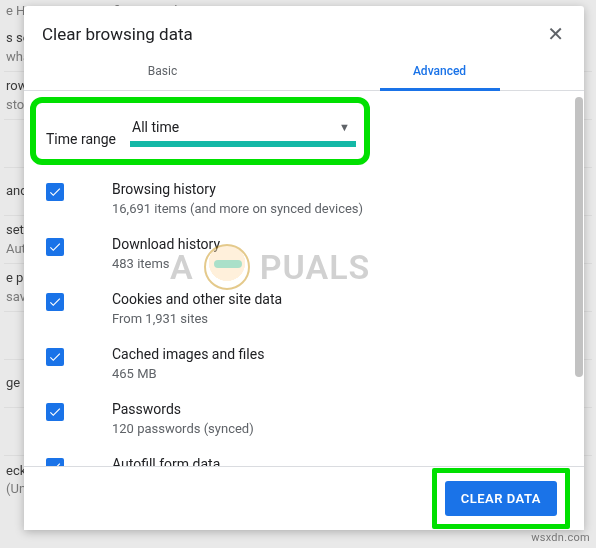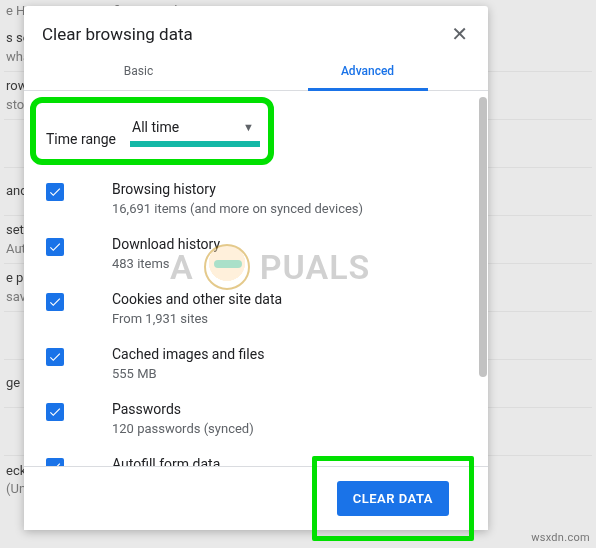--- a/index.html
+++ b/index.html
@@ -39,21 +39,21 @@
     height:24px;align-items:flex-start;padding-top:2px;
     border-bottom:0;
   }
   .bg .two{flex-direction:column;align-items:flex-start;justify-content:center;}
   .bg .two span:first-child{color:#3b3b3b;}
 
   
   .dialog{
     position:absolute;
     left:24px; top:6px;
-    width:464px;
+    width:560px;
     height:524px;
     background:#fff;
     border-radius:3px;
     box-shadow:0 2px 10px rgba(0,0,0,.25);
     display:flex;flex-direction:column;
   }
   .dlg-head{
     display:flex;align-items:center;justify-content:space-between;
     padding:18px 20px 10px 18px;
   }
@@ -145,21 +145,21 @@
     gap:4px;padding-right:14px;
     background:#fff;
   }
   .btn{
     font-size:13px;font-weight:600;letter-spacing:.5px;
     padding:10px 16px;border-radius:3px;cursor:pointer;text-transform:uppercase;
   }
   .btn.cancel{color:var(--blue);}
   .btn.primary{background:var(--blue);color:#fff;}
   .primary-wrap{
-    border:5px solid var(--hl);padding:20px;border-radius:2px;
+    border:5px solid var(--hl);padding:8px;border-radius:2px;
   }
 
   .brand{
     position:absolute;right:6px;bottom:4px;
     font-size:11px;color:#6a6a6a;opacity:.9;letter-spacing:.3px;
   }
 </style>
 </head>
 <body>
 
@@ -268,21 +268,21 @@
       </div>
 
       <div class="item">
         <div class="cb">
           <svg viewBox="0 0 24 24">
               <path fill="#fff" d="M9 16.2 4.8 12l-1.4 1.4L9 19 21 7l-1.4-1.4z"></path>
             </svg>
         </div>
         <div class="it-texts">
           <div class="it-title">Cached images and files</div>
-          <div class="it-sub">555 MB</div>
+          <div class="it-sub">465 MB</div>
         </div>
       </div>
 
       <div class="item">
         <div class="cb">
           <svg viewBox="0 0 24 24">
               <path fill="#fff" d="M9 16.2 4.8 12l-1.4 1.4L9 19 21 7l-1.4-1.4z"></path>
             </svg>
         </div>
         <div class="it-texts">

